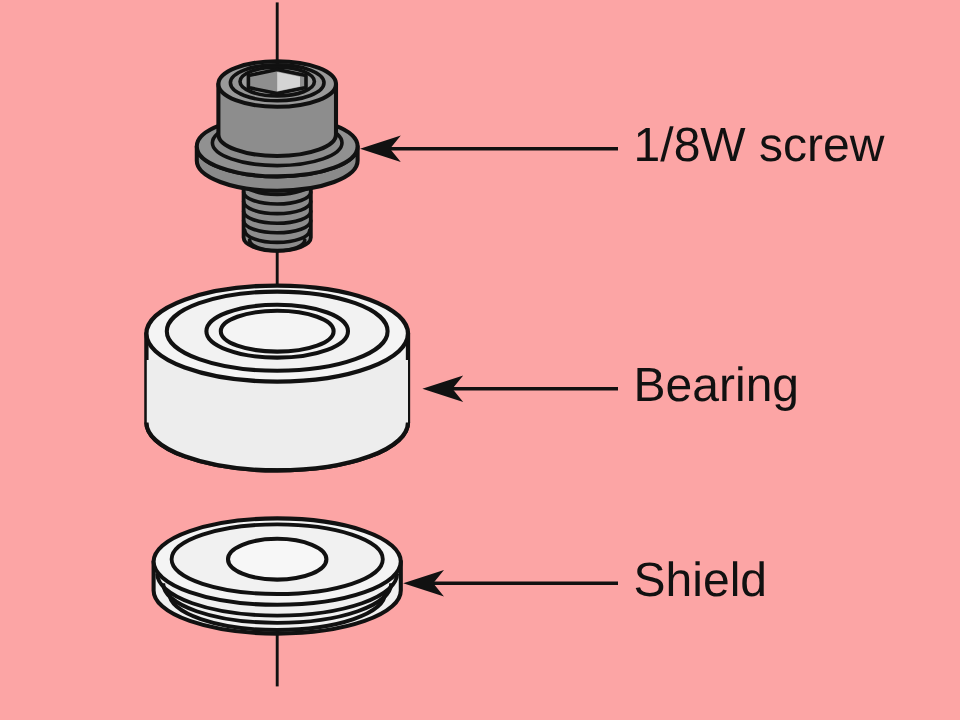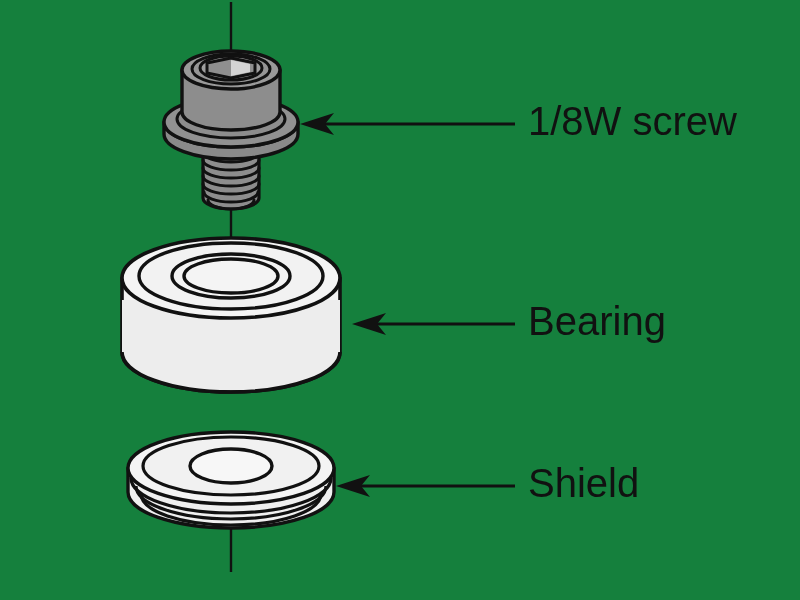--- a/index.html
+++ b/index.html
@@ -7,21 +7,21 @@
     padding: 0;
     background: #ffffff;
   }
   body {
     font-family: "Liberation Sans", sans-serif;
   }
   #diagram-root {
     position: relative;
     width: 800px;
     height: 600px;
-    background: #15803d;
+    background: #fca5a5;
     overflow: hidden;
   }
   #diagram-svg {
     position: absolute;
     left: 0;
     top: 0;
     width: 800px;
     height: 600px;
     display: block;
   }

